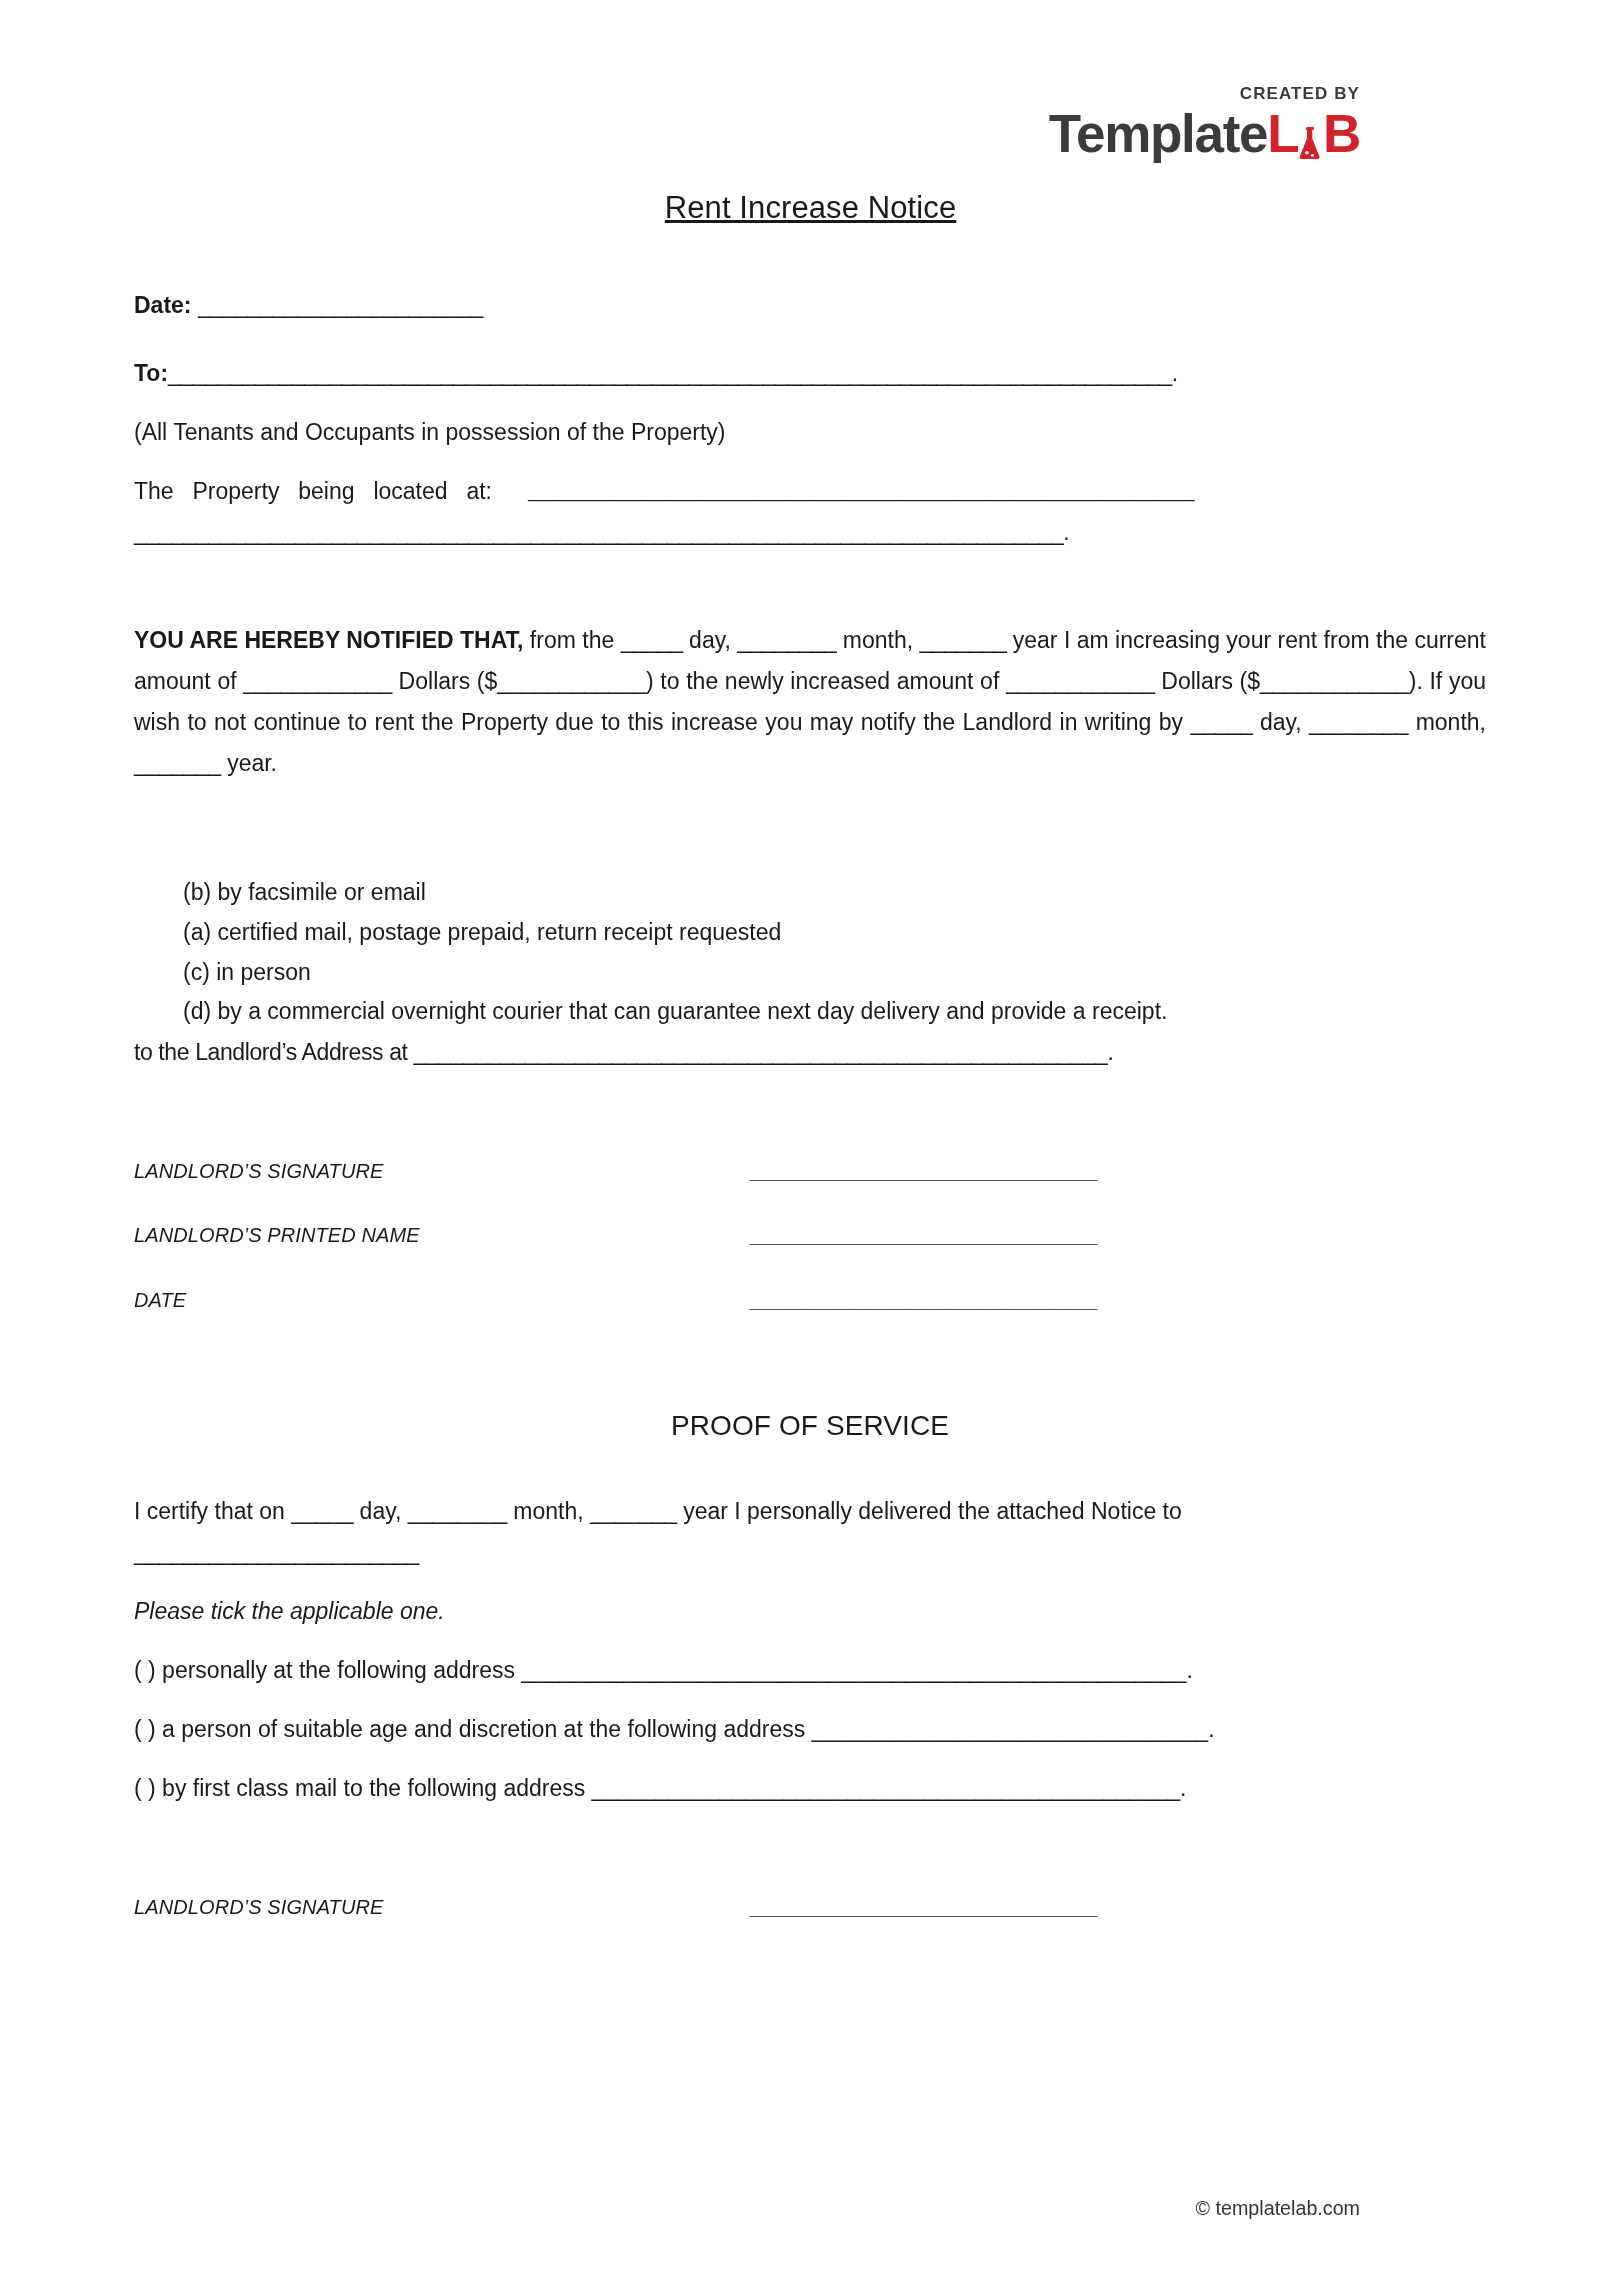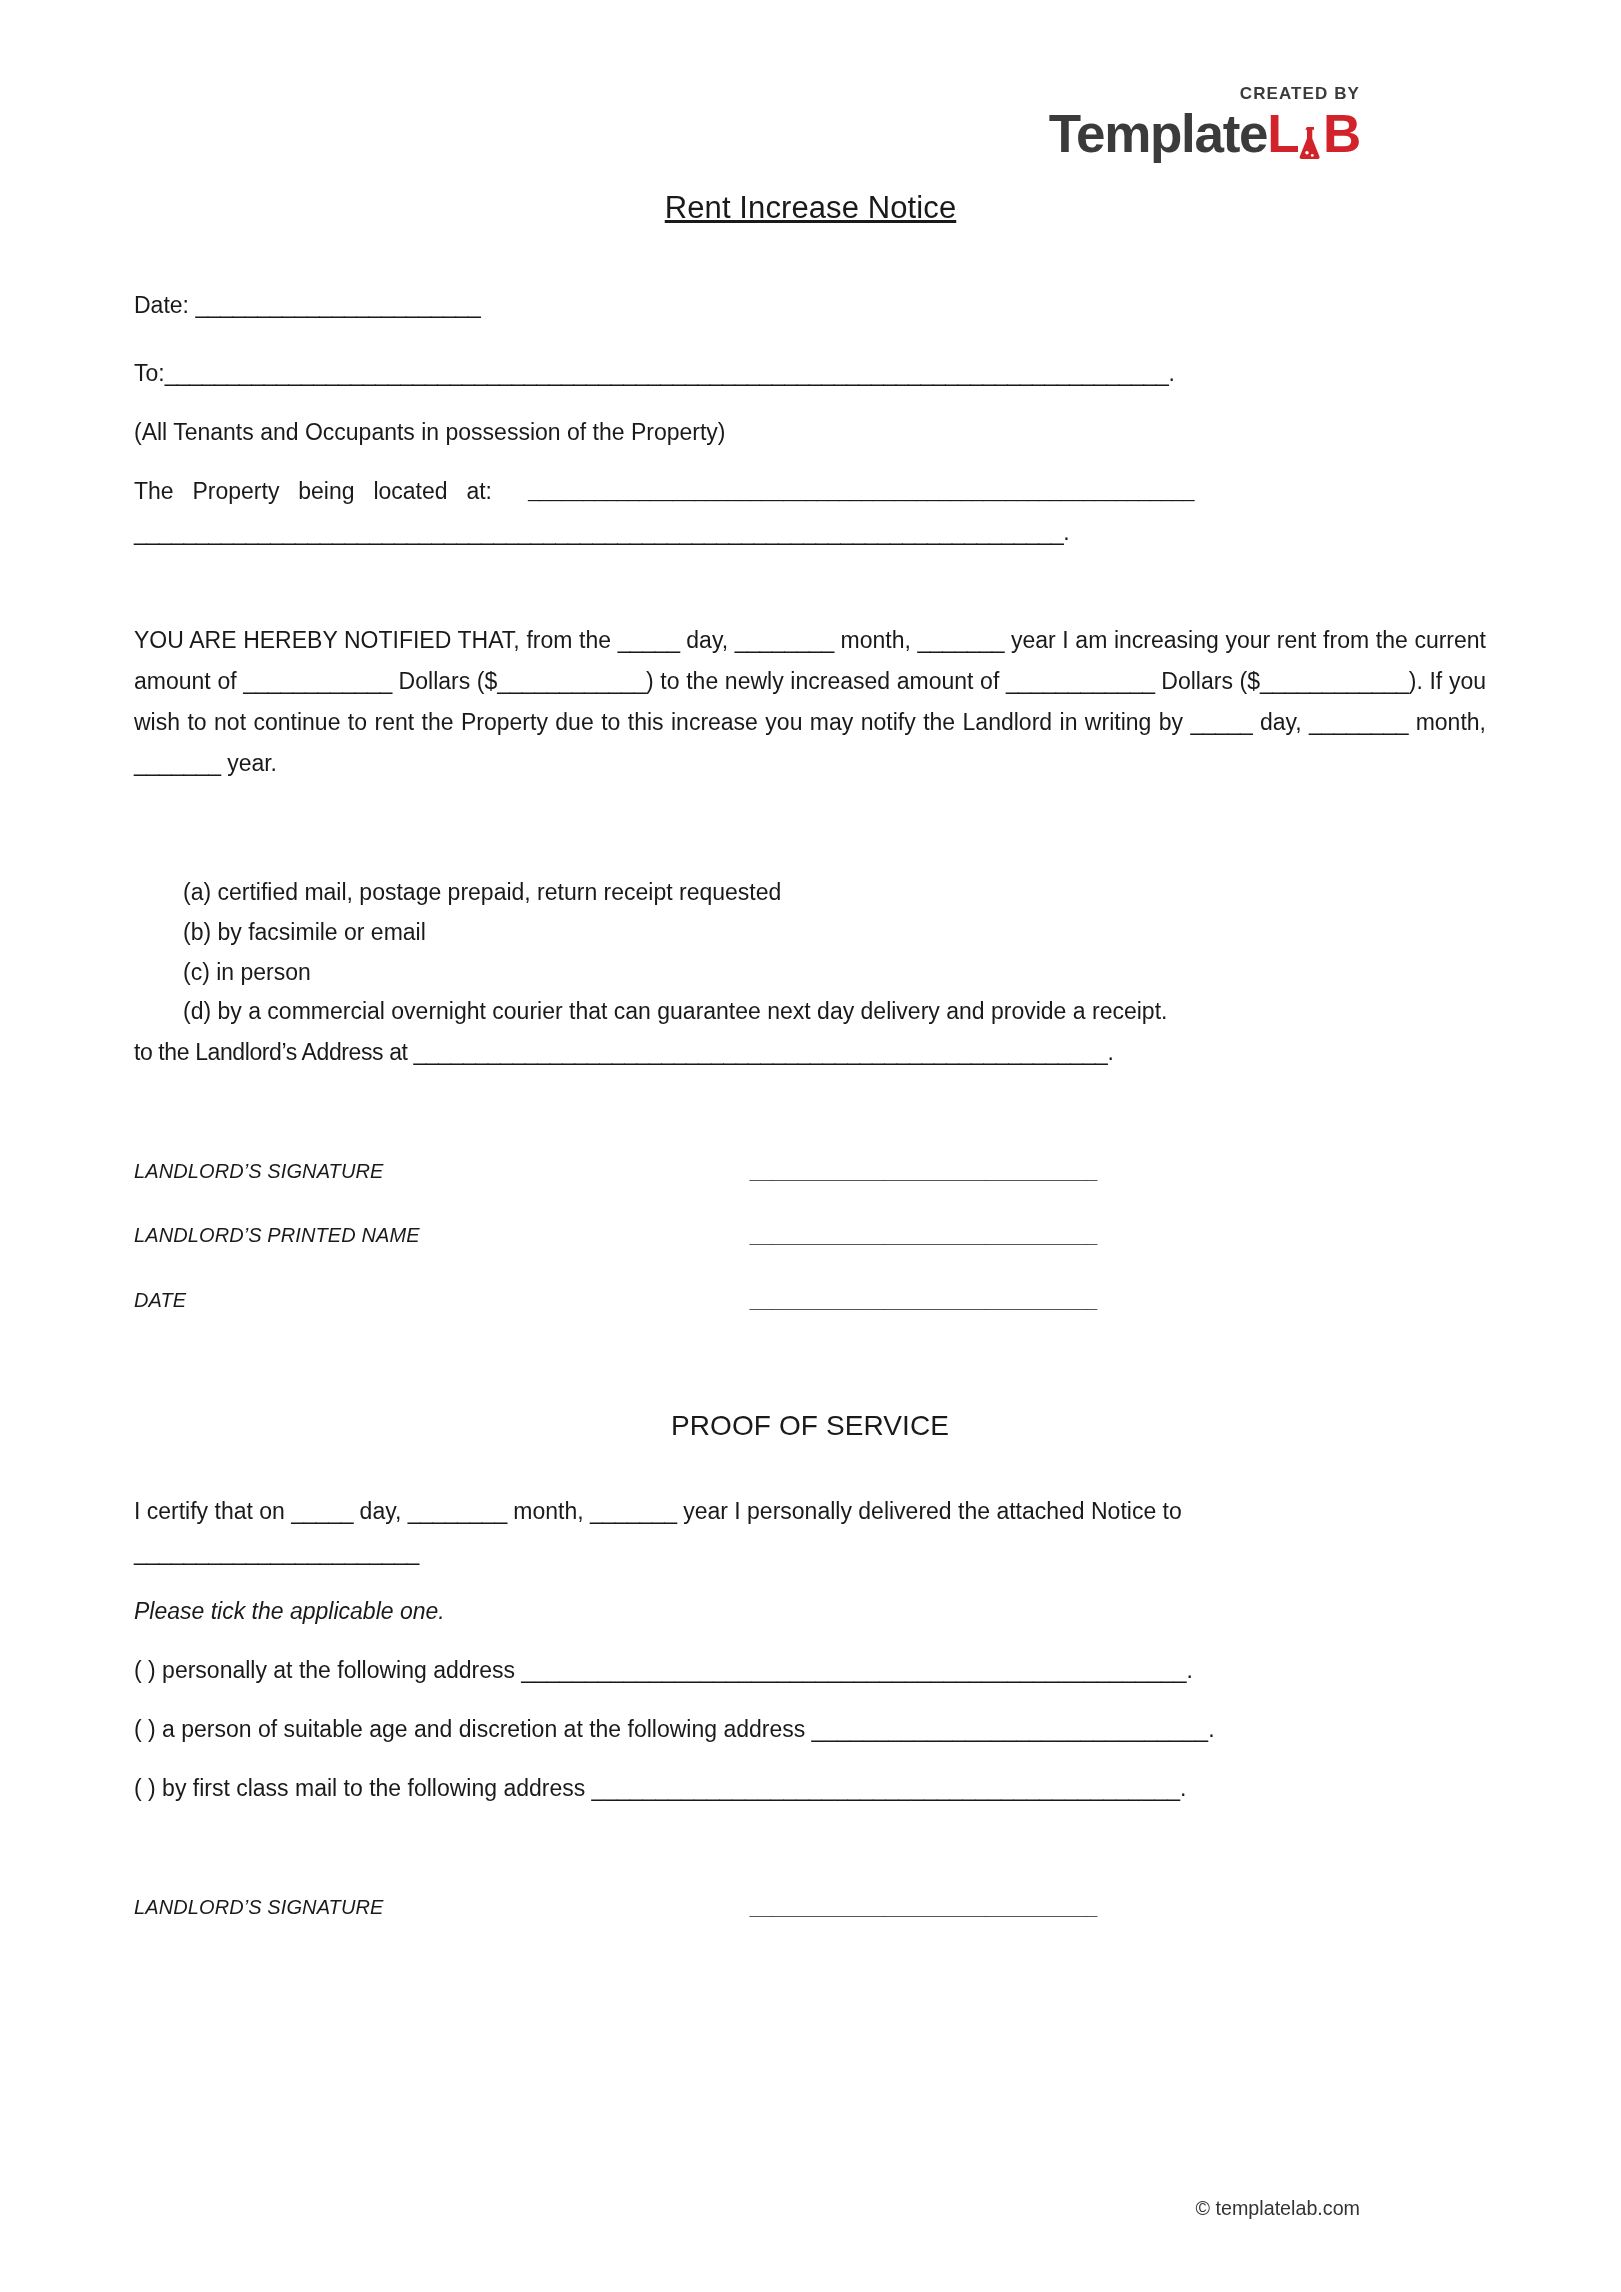--- a/index.html
+++ b/index.html
@@ -73,21 +73,21 @@
   
   .content {
     position: absolute;
     top: 269px;
     left: 134px;
     width: 1352px;
     font-size: 23px;
     line-height: 1.78;
   }
   .row { margin-bottom: 0; }
-  .b { font-weight: normal; }
+  .b { font-weight: bold; }
   .ul { letter-spacing: -0.4px; }
   .spacer-10 { height: 9px; }
   .spacer-20 { height: 18px; }
   .spacer-30 { height: 27px; }
   .spacer-45 { height: 40px; }
   .spacer-60 { height: 54px; }
   .spacer-75 { height: 67px; }
   .spacer-90 { height: 81px; }
 
   .line-date { margin-top: 16px; }
@@ -190,22 +190,22 @@
 
     <div class="spacer-75"></div>
 
     <div class="row para para-body"><span class="b">YOU ARE HEREBY NOTIFIED THAT,</span><span> from the </span><span class="ul">_____</span><span> day, </span><span class="ul">________</span><span> month, </span><span class="ul">_______</span><span> year I am increasing your rent from the current amount of </span><span class="ul">____________</span><span> Dollars ($</span><span class="ul">____________</span><span>) to the newly increased amount of </span><span class="ul">____________</span><span> Dollars ($</span><span class="ul">____________</span><span>).  If you wish to not continue to rent the Property due to this increase you may notify the Landlord in writing by </span><span class="ul">_____</span><span> day, </span><span class="ul">________</span><span> month, </span><span class="ul">_______</span><span> year.</span></div>
 
     <div class="spacer-90"></div>
 
 
     <div class="spacer-10"></div>
 
+    <div class="row list-item">(b)  by facsimile or email</div>
     <div class="row list-item">(a)  certified mail, postage prepaid, return receipt requested</div>
-    <div class="row list-item">(b)  by facsimile or email</div>
     <div class="row list-item">(c)  in person</div>
     <div class="row list-item">(d)  by a commercial overnight courier that can guarantee next day delivery and provide a receipt.</div>
     <div class="row ul">to the Landlord’s Address at ________________________________________________________.</div>
 
     <div class="spacer-90"></div>
 
     <table class="sig-table">
       <tbody>
           <tr>
         <td class="sig-label">LANDLORD’S SIGNATURE</td>

